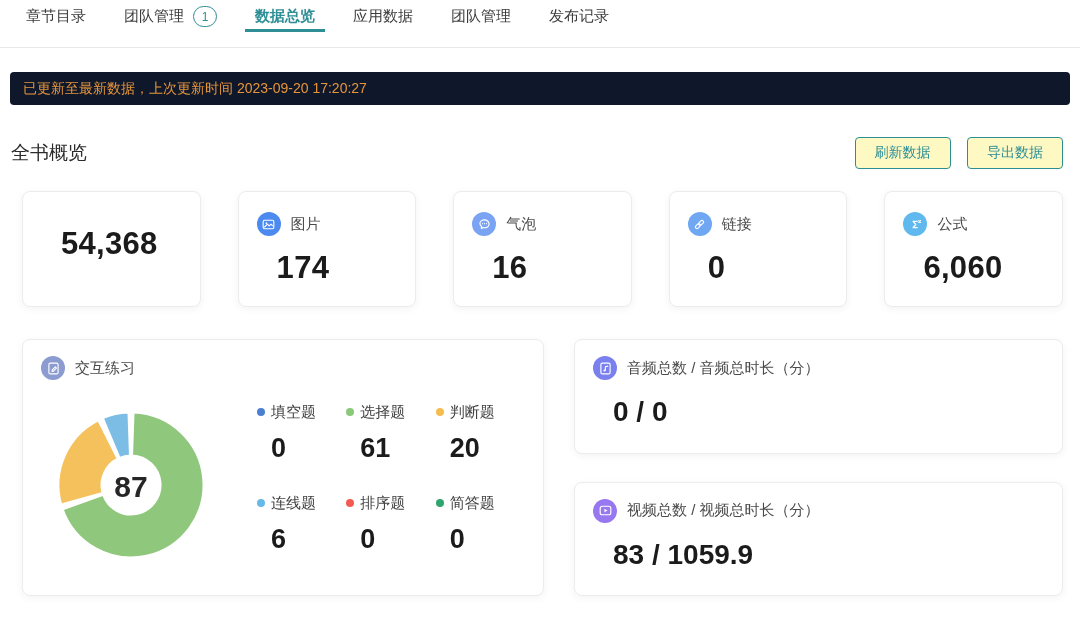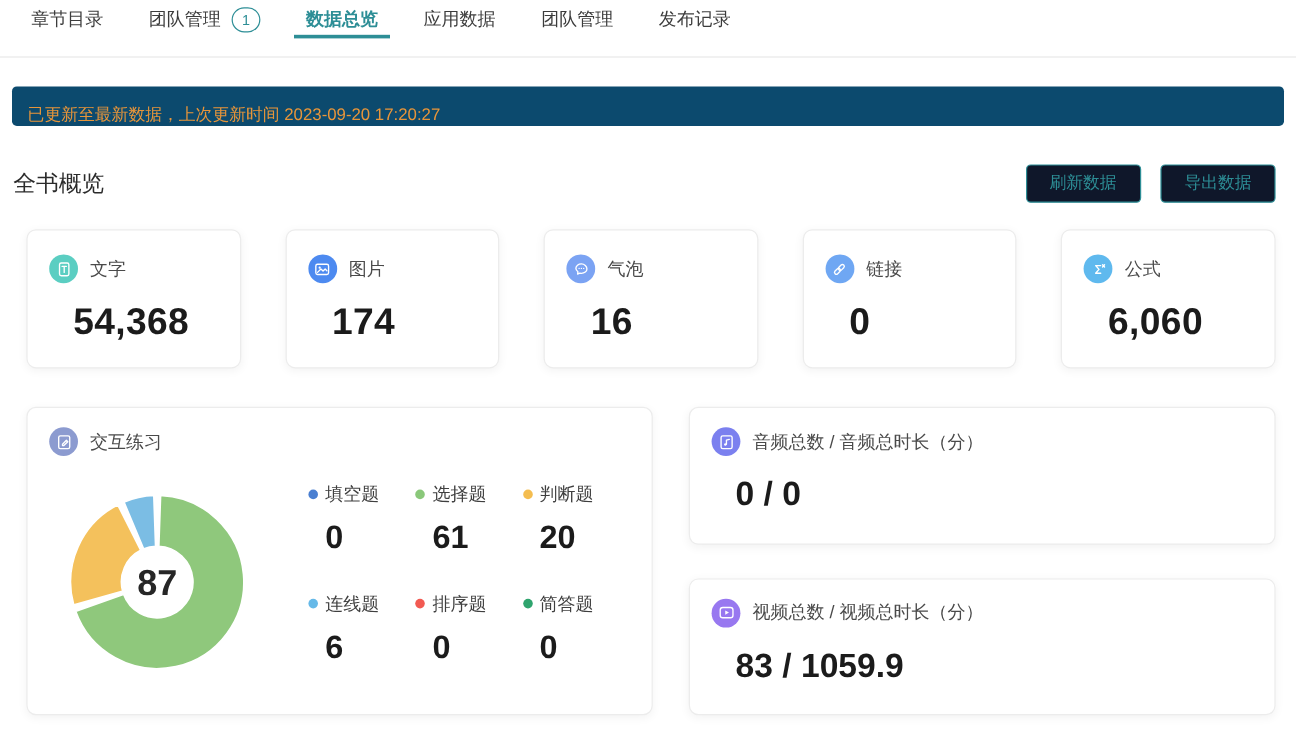--- a/index.html
+++ b/index.html
@@ -10,26 +10,26 @@
   
   .tabbar{display:flex;gap:34px;padding:16px 24px;height:48px;
     border-bottom:1px solid #e8e8e8;box-sizing:border-box}
   .tab{font-size:15px;color:#3c3c3c;padding:0 2px 14px;cursor:pointer;position:relative;
     display:flex;align-items:center;gap:9px;white-space:nowrap}
   .tab.active{color:#2d8e96;font-weight:700}
   .tab.active::after{content:"";position:absolute;left:-8px;right:-8px;bottom:-1px;height:3px;background:#2d8e96}
   .badge{min-width:24px;height:21px;padding:0 5px;border:1px solid #2d8e96;border-radius:11px;
     color:#2d8e96;font-size:12px;font-weight:400;display:inline-flex;align-items:center;justify-content:center;box-sizing:border-box}
   
-  .notice{margin:24px 10px 0;height:33px;background:#0c4a6e;border-radius:4px;
-    display:flex;align-items:flex-end;padding:0 13px;font-size:14px;color:#e7953a}
+  .notice{margin:24px 10px 0;height:33px;background:#0f172a;border-radius:4px;
+    display:flex;align-items:center;padding:0 13px;font-size:14px;color:#e7953a}
   
   .section-head{margin:32px 17px 0 11px;display:flex;align-items:center;justify-content:space-between}
   .section-title{font-size:19px;color:#2b2b2b;font-weight:500}
-  .btn{height:32px;padding:0 19px;border:1px solid #2d8e96;border-radius:4px;background:#0f172a;
+  .btn{height:32px;padding:0 19px;border:1px solid #2d8e96;border-radius:4px;background:#fef9c3;
     color:#2d8e96;font-size:14px;cursor:pointer;font-family:inherit}
   .btn+.btn{margin-left:12px}
   
   .card{background:#fff;border:1px solid #ececec;border-radius:8px;
     box-shadow:0 2px 8px rgba(0,0,0,.05);box-sizing:border-box}
   .stats{margin:22px 17px 0 22px;display:grid;grid-template-columns:repeat(5,1fr);gap:37px}
   .stat-card{height:116px;padding:20px 18px}
   .card-head{display:flex;align-items:center;gap:10px}
   .icon-circle{width:24px;height:24px;border-radius:50%;display:flex;align-items:center;justify-content:center;flex:none}
   .icon-circle svg{width:17px;height:17px;display:block}
@@ -85,29 +85,20 @@
   <div class="section-title">全书概览</div>
   <div>
     <button class="btn">刷新数据</button>
     <button class="btn">导出数据</button>
   </div>
 </div>
 
 <div class="stats">
 
   <div class="card stat-card">
-    <div class="card-head">
-      <span class="icon-circle" style="background: rgb(91, 206, 194);">
-        <svg viewBox="0 0 24 24">
-            <rect x="6.5" y="4.5" width="11" height="15" rx="2"></rect>
-            <path d="M9.5 8.5h5M12 8.5v7"></path>
-          </svg>
-      </span>
-      <span class="card-label">文字</span>
-    </div>
     <div class="stat-value">54,368</div>
   </div>
 
   <div class="card stat-card">
     <div class="card-head">
       <span class="icon-circle" style="background: rgb(77, 138, 240);">
         <svg viewBox="0 0 24 24">
             <rect x="4.5" y="6" width="15" height="12" rx="2"></rect>
             <circle class="f" cx="9" cy="10" r="1.3"></circle>
             <path d="M6.5 15.5l4-4 2.5 2.5 2.5-2.5 2 2"></path>

